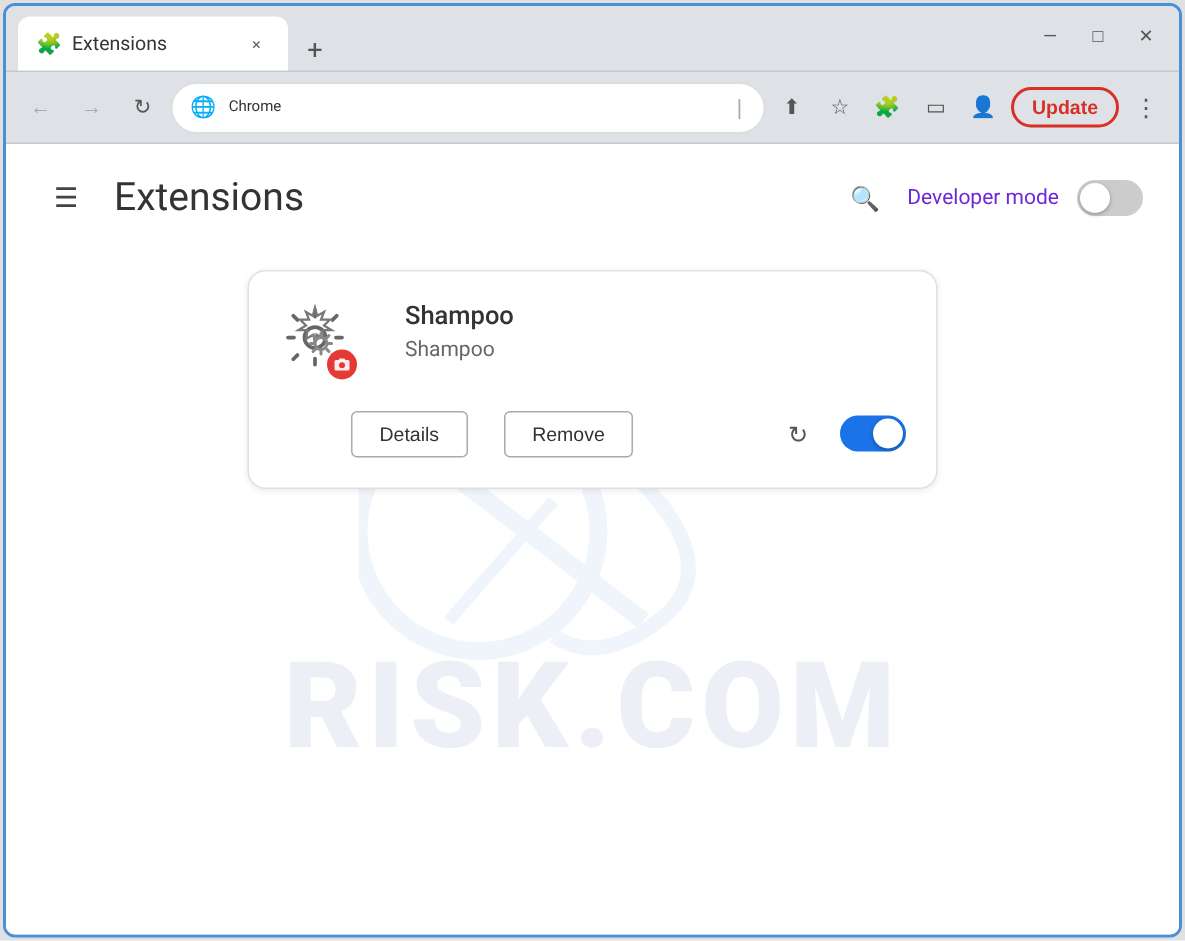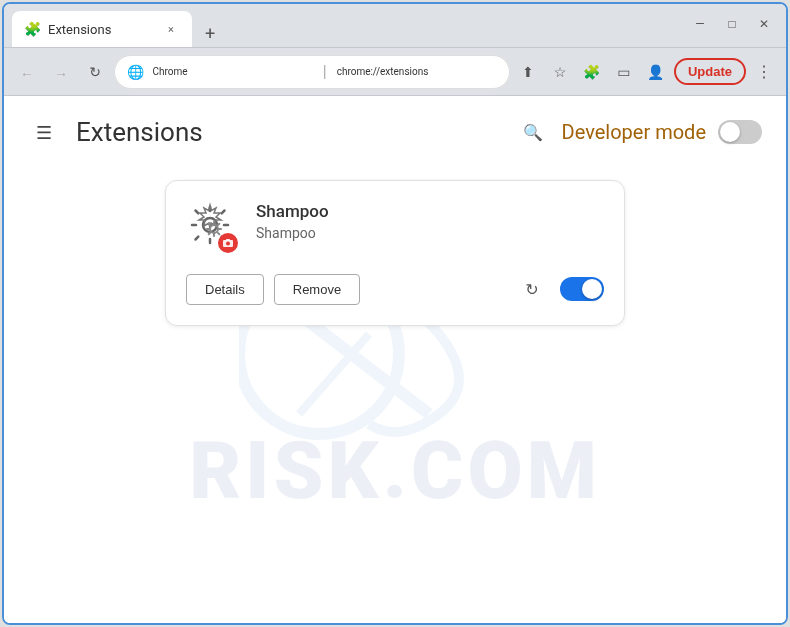--- a/index.html
+++ b/index.html
@@ -257,22 +257,22 @@
       border-radius: 50%;
       display: flex;
       align-items: center;
       justify-content: center;
       cursor: pointer;
       font-size: 16px;
       color: #555;
     }
 
     .dev-mode-label {
-      font-size: 20px;
-      color: #a16207;
+      font-size: 14px;
+      color: #6d28d9;
     }
 
     .toggle-switch {
       width: 44px;
       height: 24px;
       background: #ccc;
       border-radius: 12px;
       position: relative;
       cursor: pointer;
     }
@@ -324,21 +324,21 @@
       width: 460px;
       margin: 0 auto;
       position: relative;
       z-index: 1;
       box-shadow: 0 1px 4px rgba(0,0,0,0.08);
     }
 
     .ext-card-top {
       display: flex;
       align-items: flex-start;
-      gap: 18px;
+      gap: 32px;
       margin-bottom: 20px;
     }
 
     .ext-icon-wrapper {
       position: relative;
       width: 52px;
       height: 52px;
       flex-shrink: 0;
     }
 
@@ -386,30 +386,32 @@
     }
 
     .details-btn {
       border: 1px solid #aaa;
       background: transparent;
       border-radius: 4px;
       padding: 7px 18px;
       font-size: 13px;
       color: #333;
       cursor: pointer;
+      margin-left: 48px;
     }
 
     .remove-btn {
       border: 1px solid #aaa;
       background: transparent;
       border-radius: 4px;
       padding: 7px 18px;
       font-size: 13px;
       color: #333;
       cursor: pointer;
+      margin-left: 14px;
     }
 
     .ext-actions-right {
       margin-left: auto;
       display: flex;
       align-items: center;
       gap: 12px;
     }
 
     .refresh-btn {
@@ -472,21 +474,20 @@
 
   <div class="address-bar">
     <div class="nav-btn disabled">←</div>
     <div class="nav-btn disabled">→</div>
     <div class="nav-btn">↻</div>
 
     <div class="url-box">
       <span class="url-icon">🌐</span>
       <span class="url-text">Chrome</span>
       <span class="url-separator">|</span>
-      <span class="url-text">chrome://extensions</span>
     </div>
 
     <div class="url-action-btn">⬆</div>
     <div class="url-action-btn">☆</div>
     <div class="url-action-btn">🧩</div>
     <div class="url-action-btn">▭</div>
     <div class="url-action-btn">👤</div>
     <button class="update-btn">Update</button>
     <div class="menu-btn">⋮</div>
   </div>

